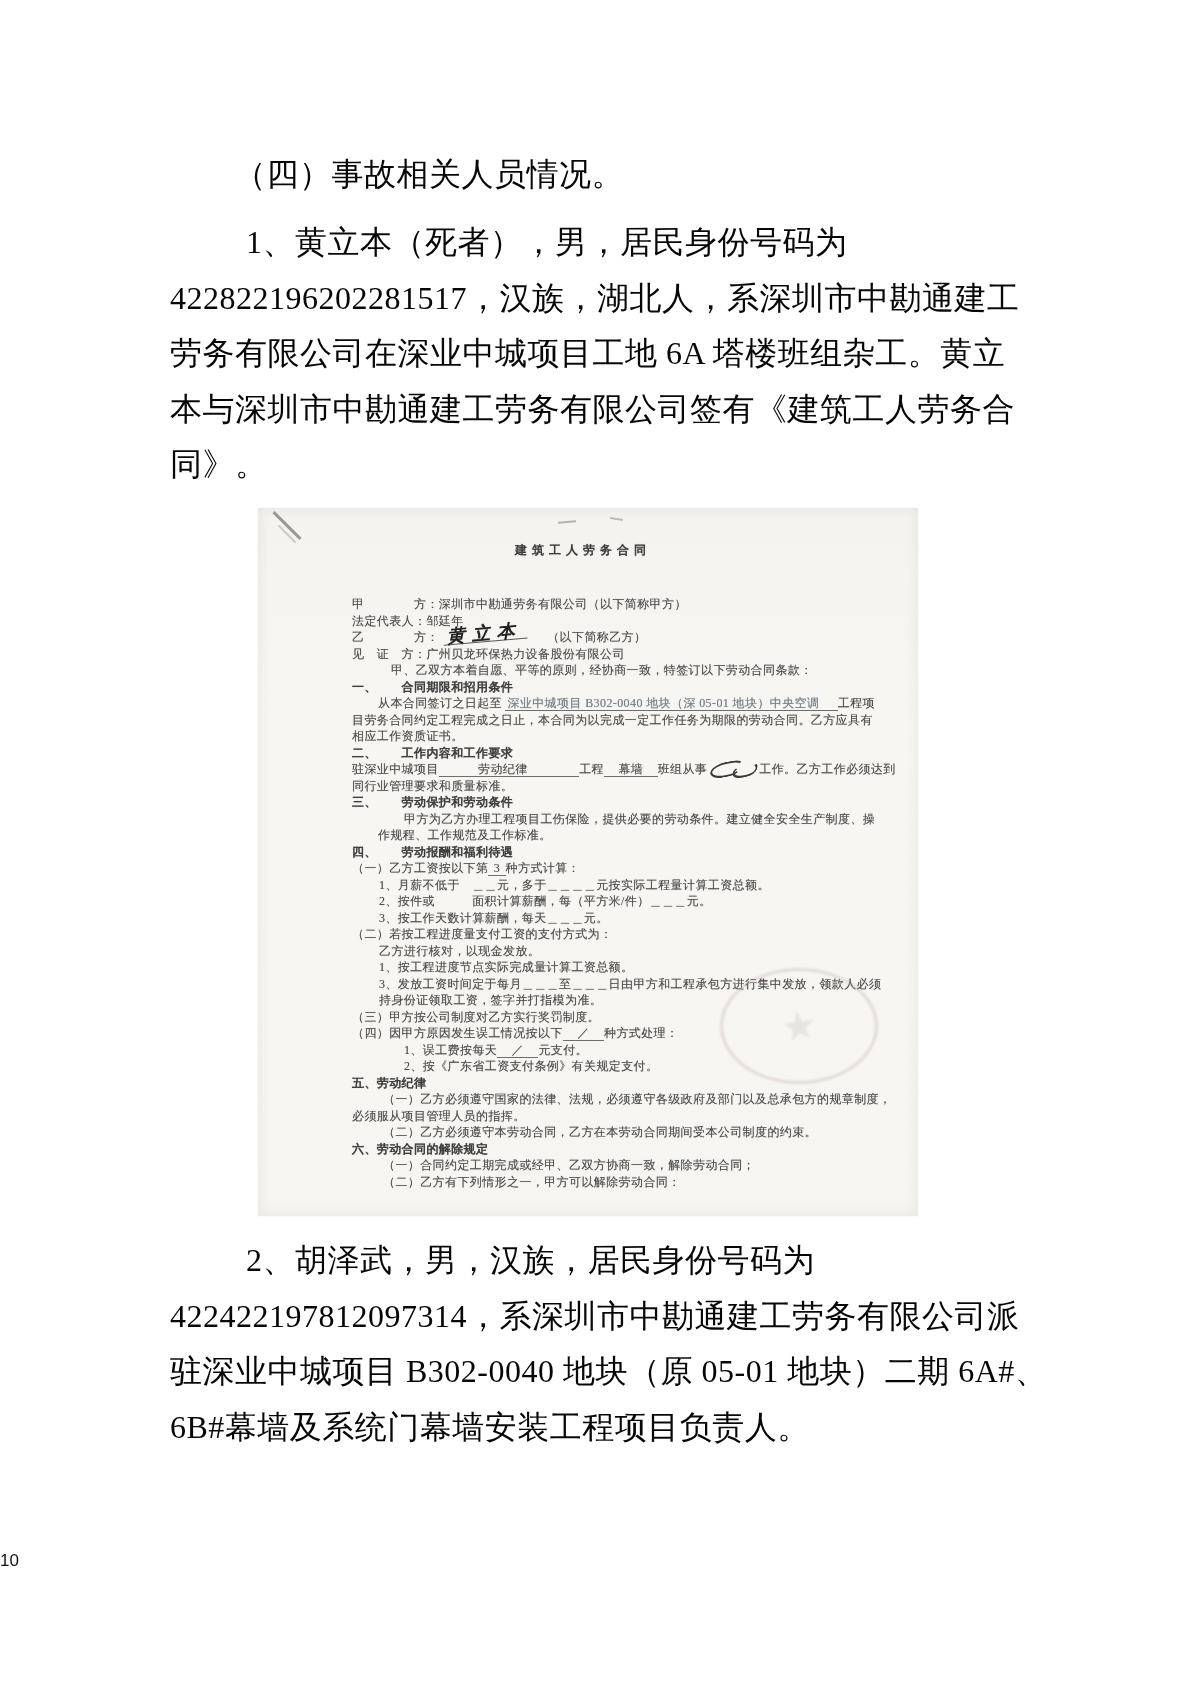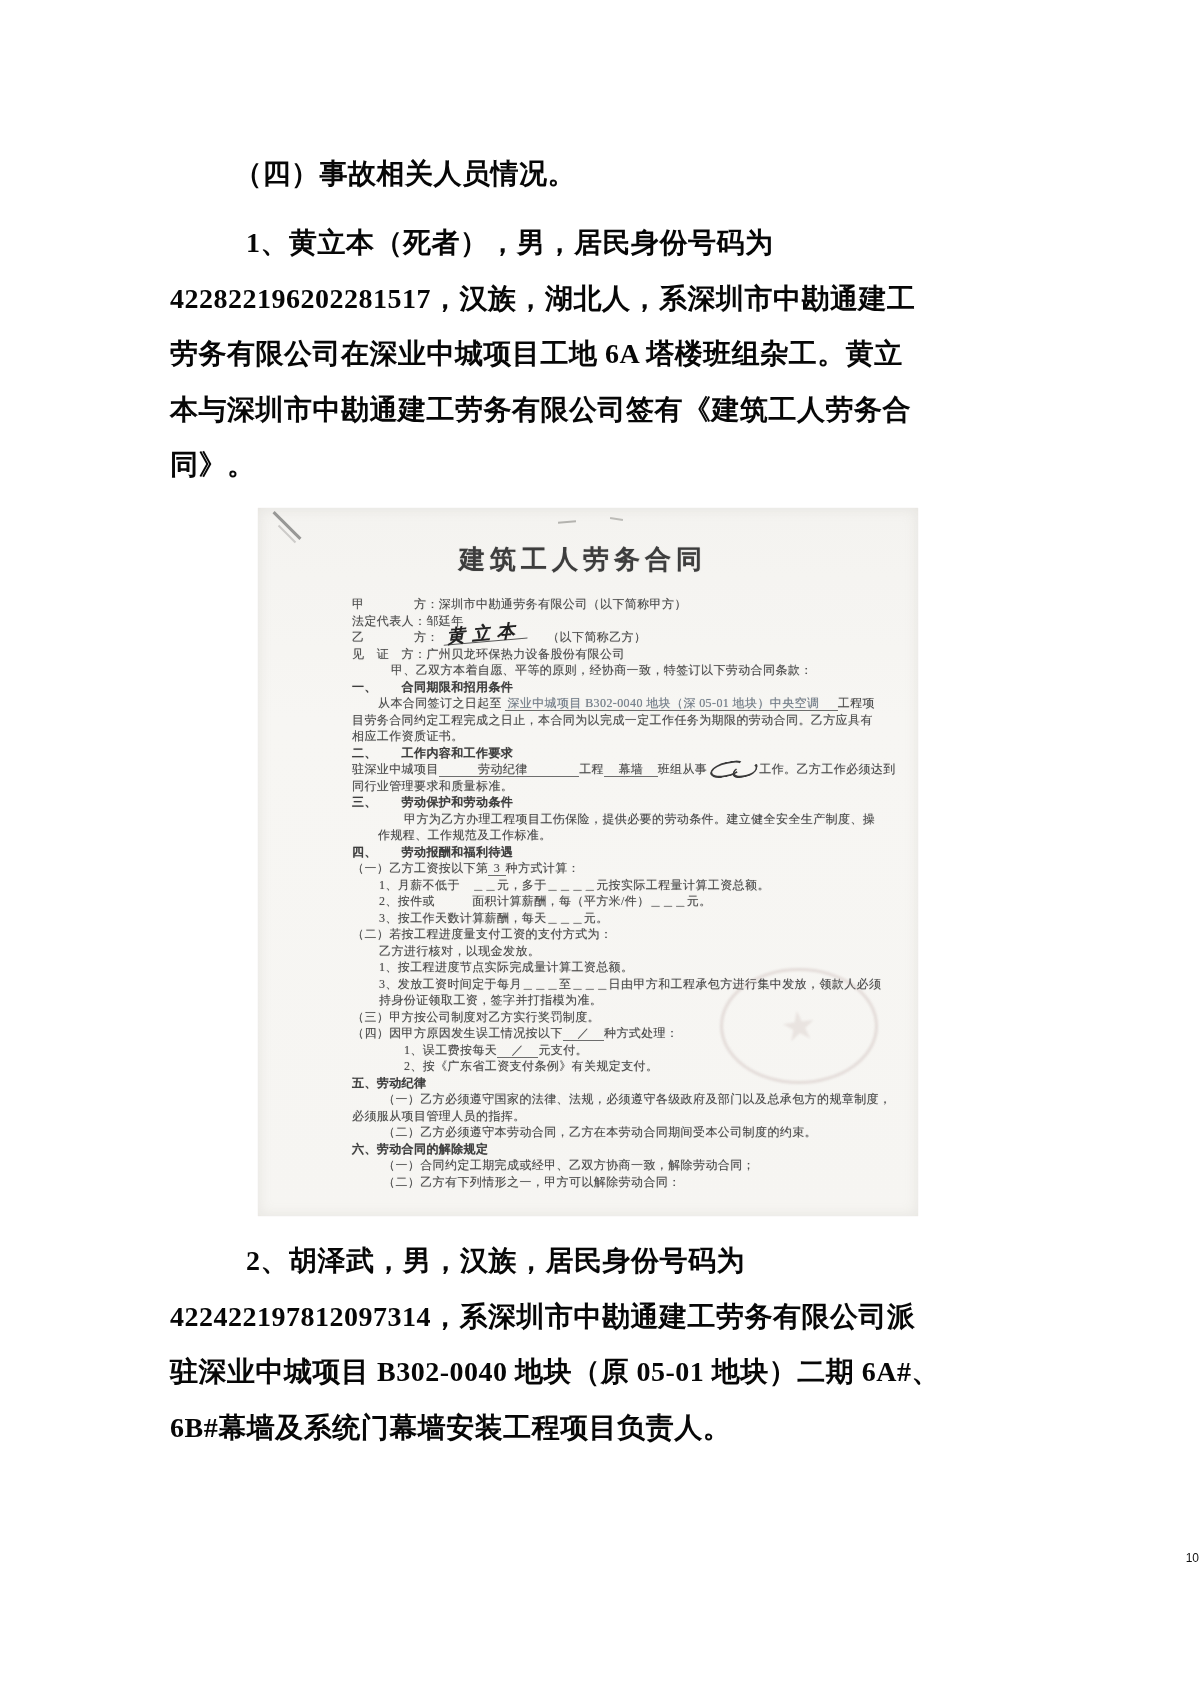--- a/index.html
+++ b/index.html
@@ -10,22 +10,22 @@
     background:#ffffff;
     font-family:"Liberation Serif","DejaVu Serif",serif;
     color:#000;
     overflow:hidden;
   }
   
   .body-text{
     position:absolute;
     left:170px;
     width:880px;
-    font-size:28px;
-    font-weight:700;
+    font-size:32px;
+    font-weight:400;
     line-height:55.5px;
     letter-spacing:0.5px;
     white-space:nowrap;
     color:#070707;
   }
   .heading-block{top:146px;line-height:56px;}
   .para1-block{top:215px;}
   .para2-block{top:1233px;}
   .t-line{height:55.5px;}
   .indent{padding-left:76px;}
@@ -37,21 +37,21 @@
     left:258px;top:508px;
     width:660px;height:708px;
     background:linear-gradient(180deg,#f4f3f0 0%,#f7f6f3 30%,#f6f5f2 100%);
     box-shadow:inset 0 0 14px rgba(160,155,145,0.18), 0 0 1px #e3e2de;
     overflow:hidden;
   }
   .scan-title{
     position:absolute;
     left:0;right:10px;top:34px;
     text-align:center;
-    font-size:26px;
+    font-size:12px;
     font-weight:700;
     letter-spacing:5px;
     color:#3d3d3d;
     text-shadow:0 0 1px rgba(70,70,70,0.45);
   }
   .contract-body{
     position:absolute;
     left:60px;top:88px;
     width:594px;
     font-size:12px;
@@ -123,22 +123,22 @@
   }
   
   .corner-a{position:absolute;left:10px;top:16px;width:38px;height:3px;background:#989896;transform:rotate(45deg);}
   .corner-b{position:absolute;left:17px;top:25px;width:24px;height:2px;background:#c2c1be;transform:rotate(45deg);opacity:.8;}
   .smudge-a{position:absolute;left:300px;top:13px;width:18px;height:2px;background:#b4b3af;transform:rotate(-4deg);}
   .smudge-b{position:absolute;left:352px;top:10px;width:13px;height:2px;background:#bdbcb8;transform:rotate(8deg);}
   
   .page-number{
     position:absolute;
     left:0;right:0;top:1551px;
-    text-align:right;
-    font-size:12px;
+    text-align:left;
+    font-size:17px;
     font-family:"Liberation Sans","DejaVu Sans",sans-serif;
     color:#111;
   }
 </style>
 </head>
 <body>
 
 <div class="page">
 
   <div class="body-text heading-block">

